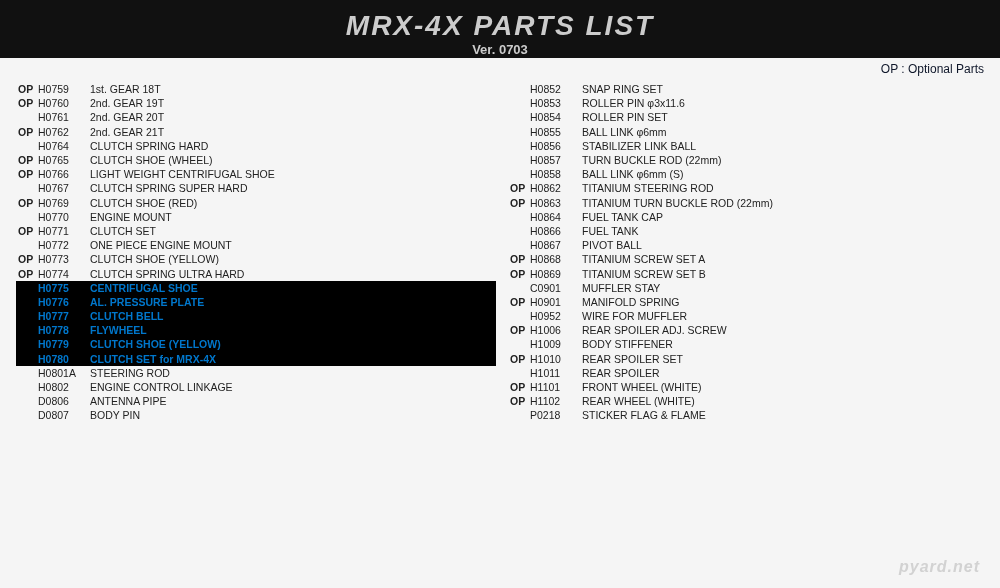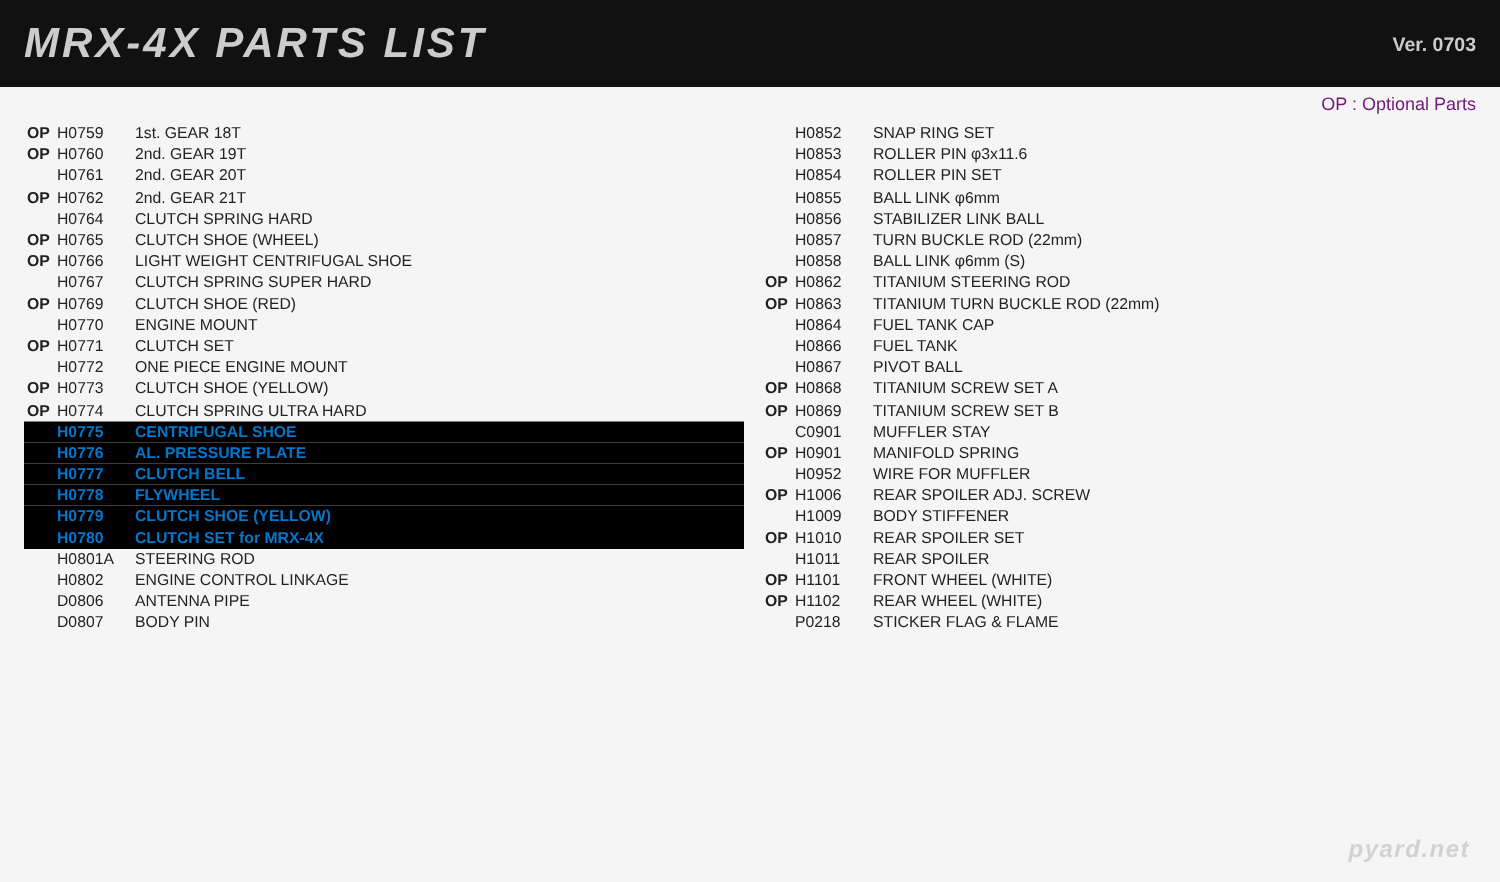--- a/index.html
+++ b/index.html
@@ -17,40 +17,41 @@
       position: relative;
     }
     .header {
       background: #111;
       width: 100%;
       padding: 10px 16px;
       display: flex;
       align-items: center;
       justify-content: space-between;
       height: 58px;
+      flex-direction: column;
     }
     .header-title {
       font-family: Arial Black, Arial, sans-serif;
       font-style: italic;
       font-weight: 900;
       font-size: 28px;
       color: #ccc;
       letter-spacing: 2px;
       text-transform: uppercase;
     }
     .header-version {
       color: #ccc;
       font-size: 13px;
       font-weight: bold;
     }
     .op-legend {
       text-align: right;
       padding: 4px 16px 2px 0;
       font-size: 12px;
-      color: #701a75;
+      color: #0f172a;
     }
     .content {
       display: flex;
       flex-direction: row;
       padding: 4px 6px 4px 10px;
       gap: 0;
     }
     .column {
       flex: 1;
       padding: 0 6px;

